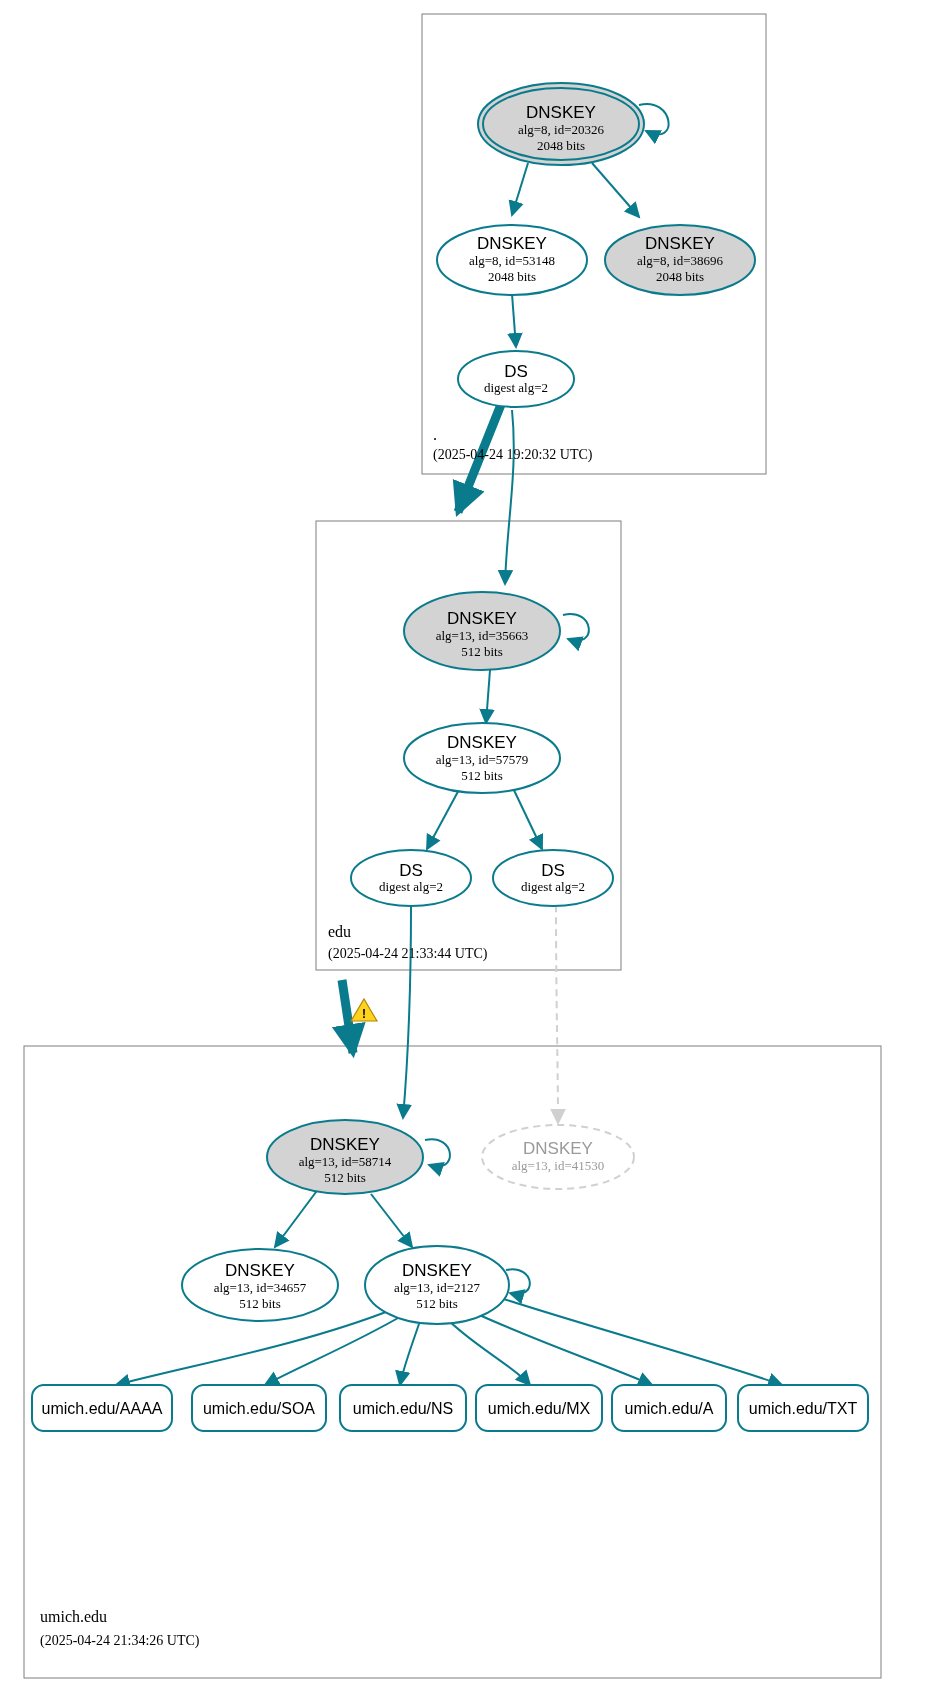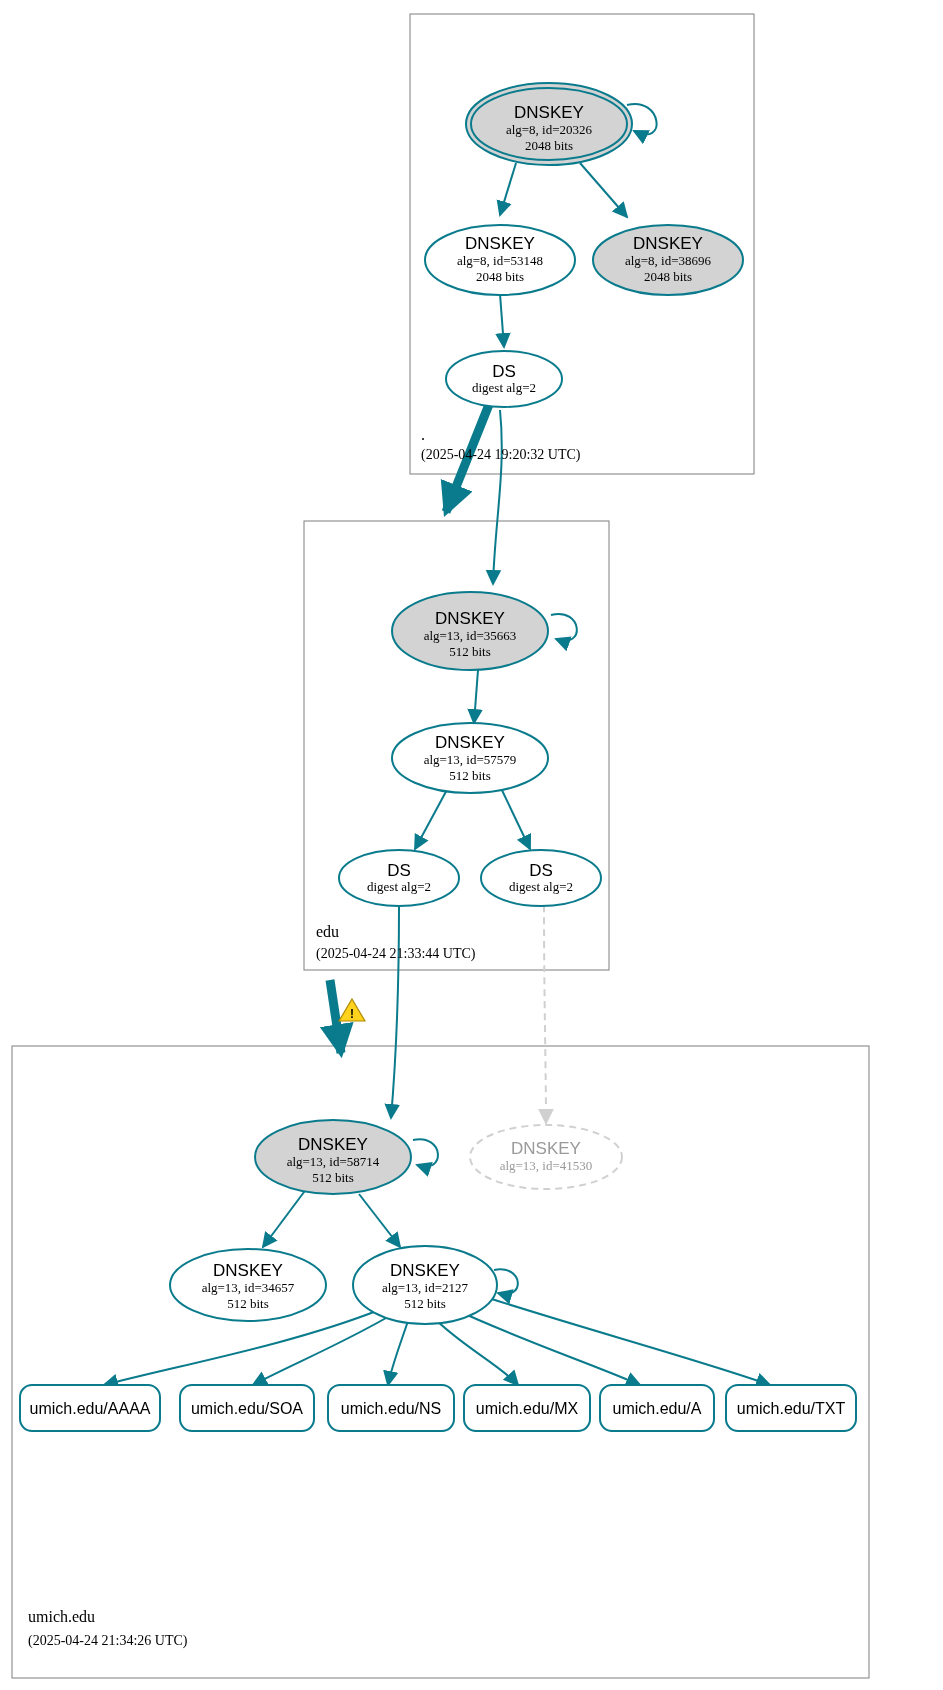--- a/index.html
+++ b/index.html
@@ -9,21 +9,21 @@
   }
   body {
     font-family: "Liberation Sans", sans-serif;
     width: 943px;
     height: 1690px;
     position: relative;
     overflow: hidden;
   }
   #canvas {
     position: absolute;
-    left: 0;
+    left: 12px;
     top: 0;
     width: 925px;
     height: 1690px;
   }
   svg#graph {
     position: absolute;
     left: 0;
     top: 0;
     width: 943px;
     height: 1690px;

